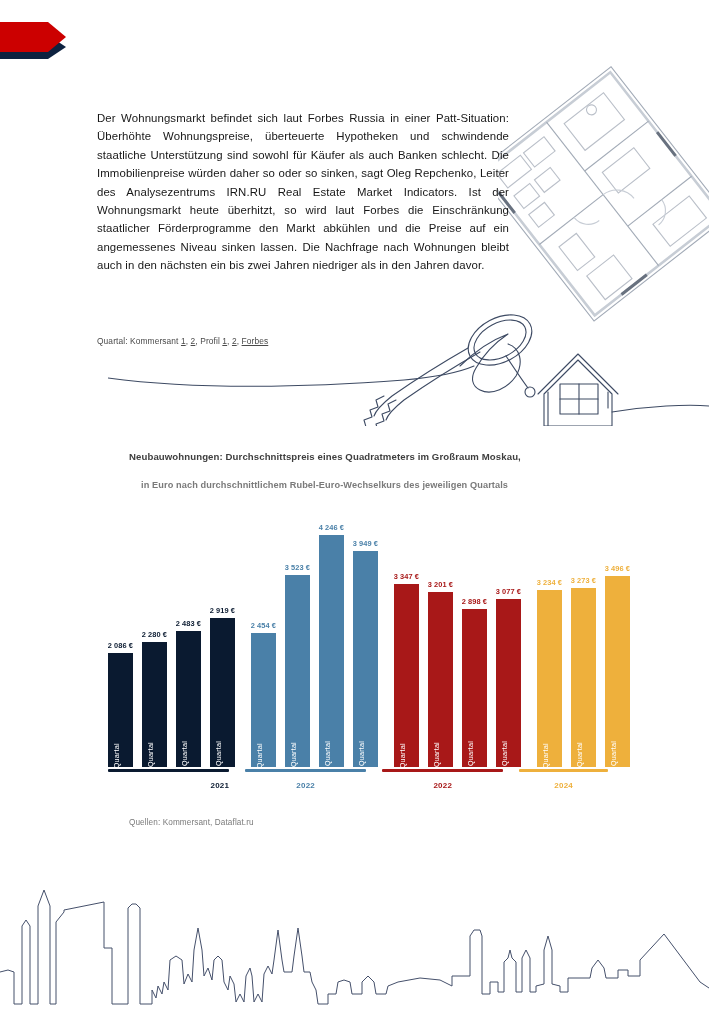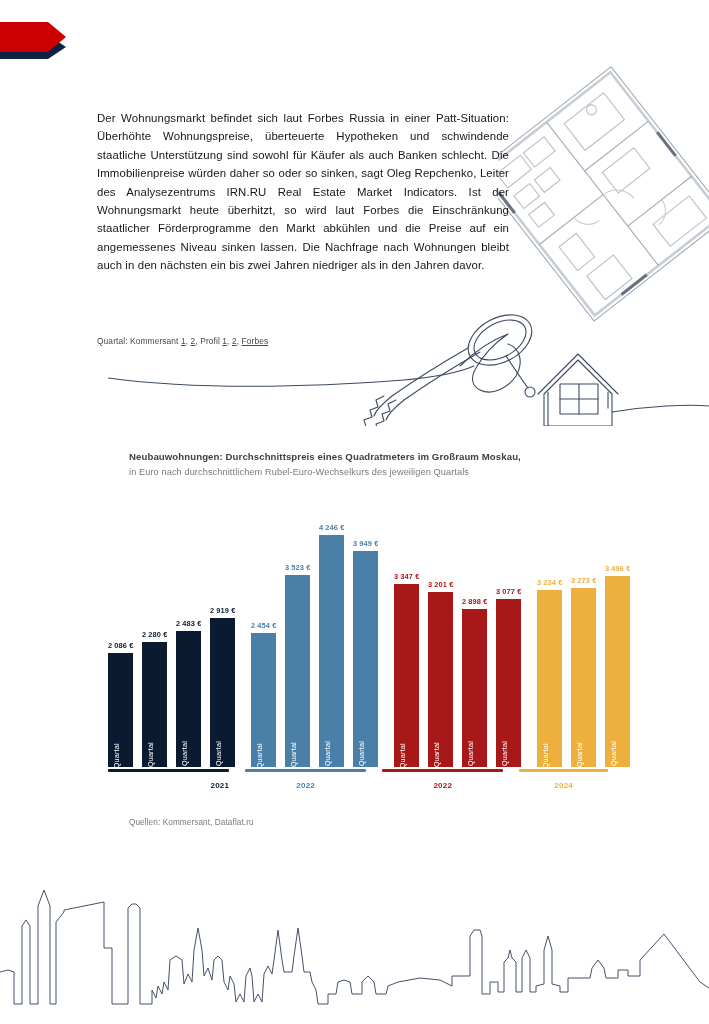--- a/index.html
+++ b/index.html
@@ -97,29 +97,30 @@
     position: absolute;
     left: 129px;
     top: 450px;
     width: 470px;
   }
   .chart-title {
     font-size: 9.6px;
     font-weight: bold;
     color: #3e3e3e;
     letter-spacing: .1px;
-    margin: 0 0 3px 0;
+    margin: 0 0 16px 0;
     line-height: 13px;
   }
   .chart-subtitle {
     font-size: 9.2px;
     color: #7a7a7a;
     letter-spacing: .1px;
-    margin: 0;
+    margin: 12px;
     line-height: 12px;
+    font-weight: bold;
   }
 
   .chart {
     position: absolute;
     left: 108px;
     top: 495px;
     width: 500px;
     height: 305px;
   }
   .groups {
@@ -143,21 +144,21 @@
     align-items: flex-end;
     gap: 9px;
     height: 100%;
   }
   .bar-col {
     width: 25px;
     height: 100%;
     display: flex;
     flex-direction: column;
     justify-content: flex-end;
-    align-items: flex-start;
+    align-items: flex-end;
     position: relative;
   }
   .bar-value {
     font-size: 7.4px;
     font-weight: bold;
     white-space: nowrap;
     margin-bottom: 3px;
     letter-spacing: .1px;
   }
   .bar {

